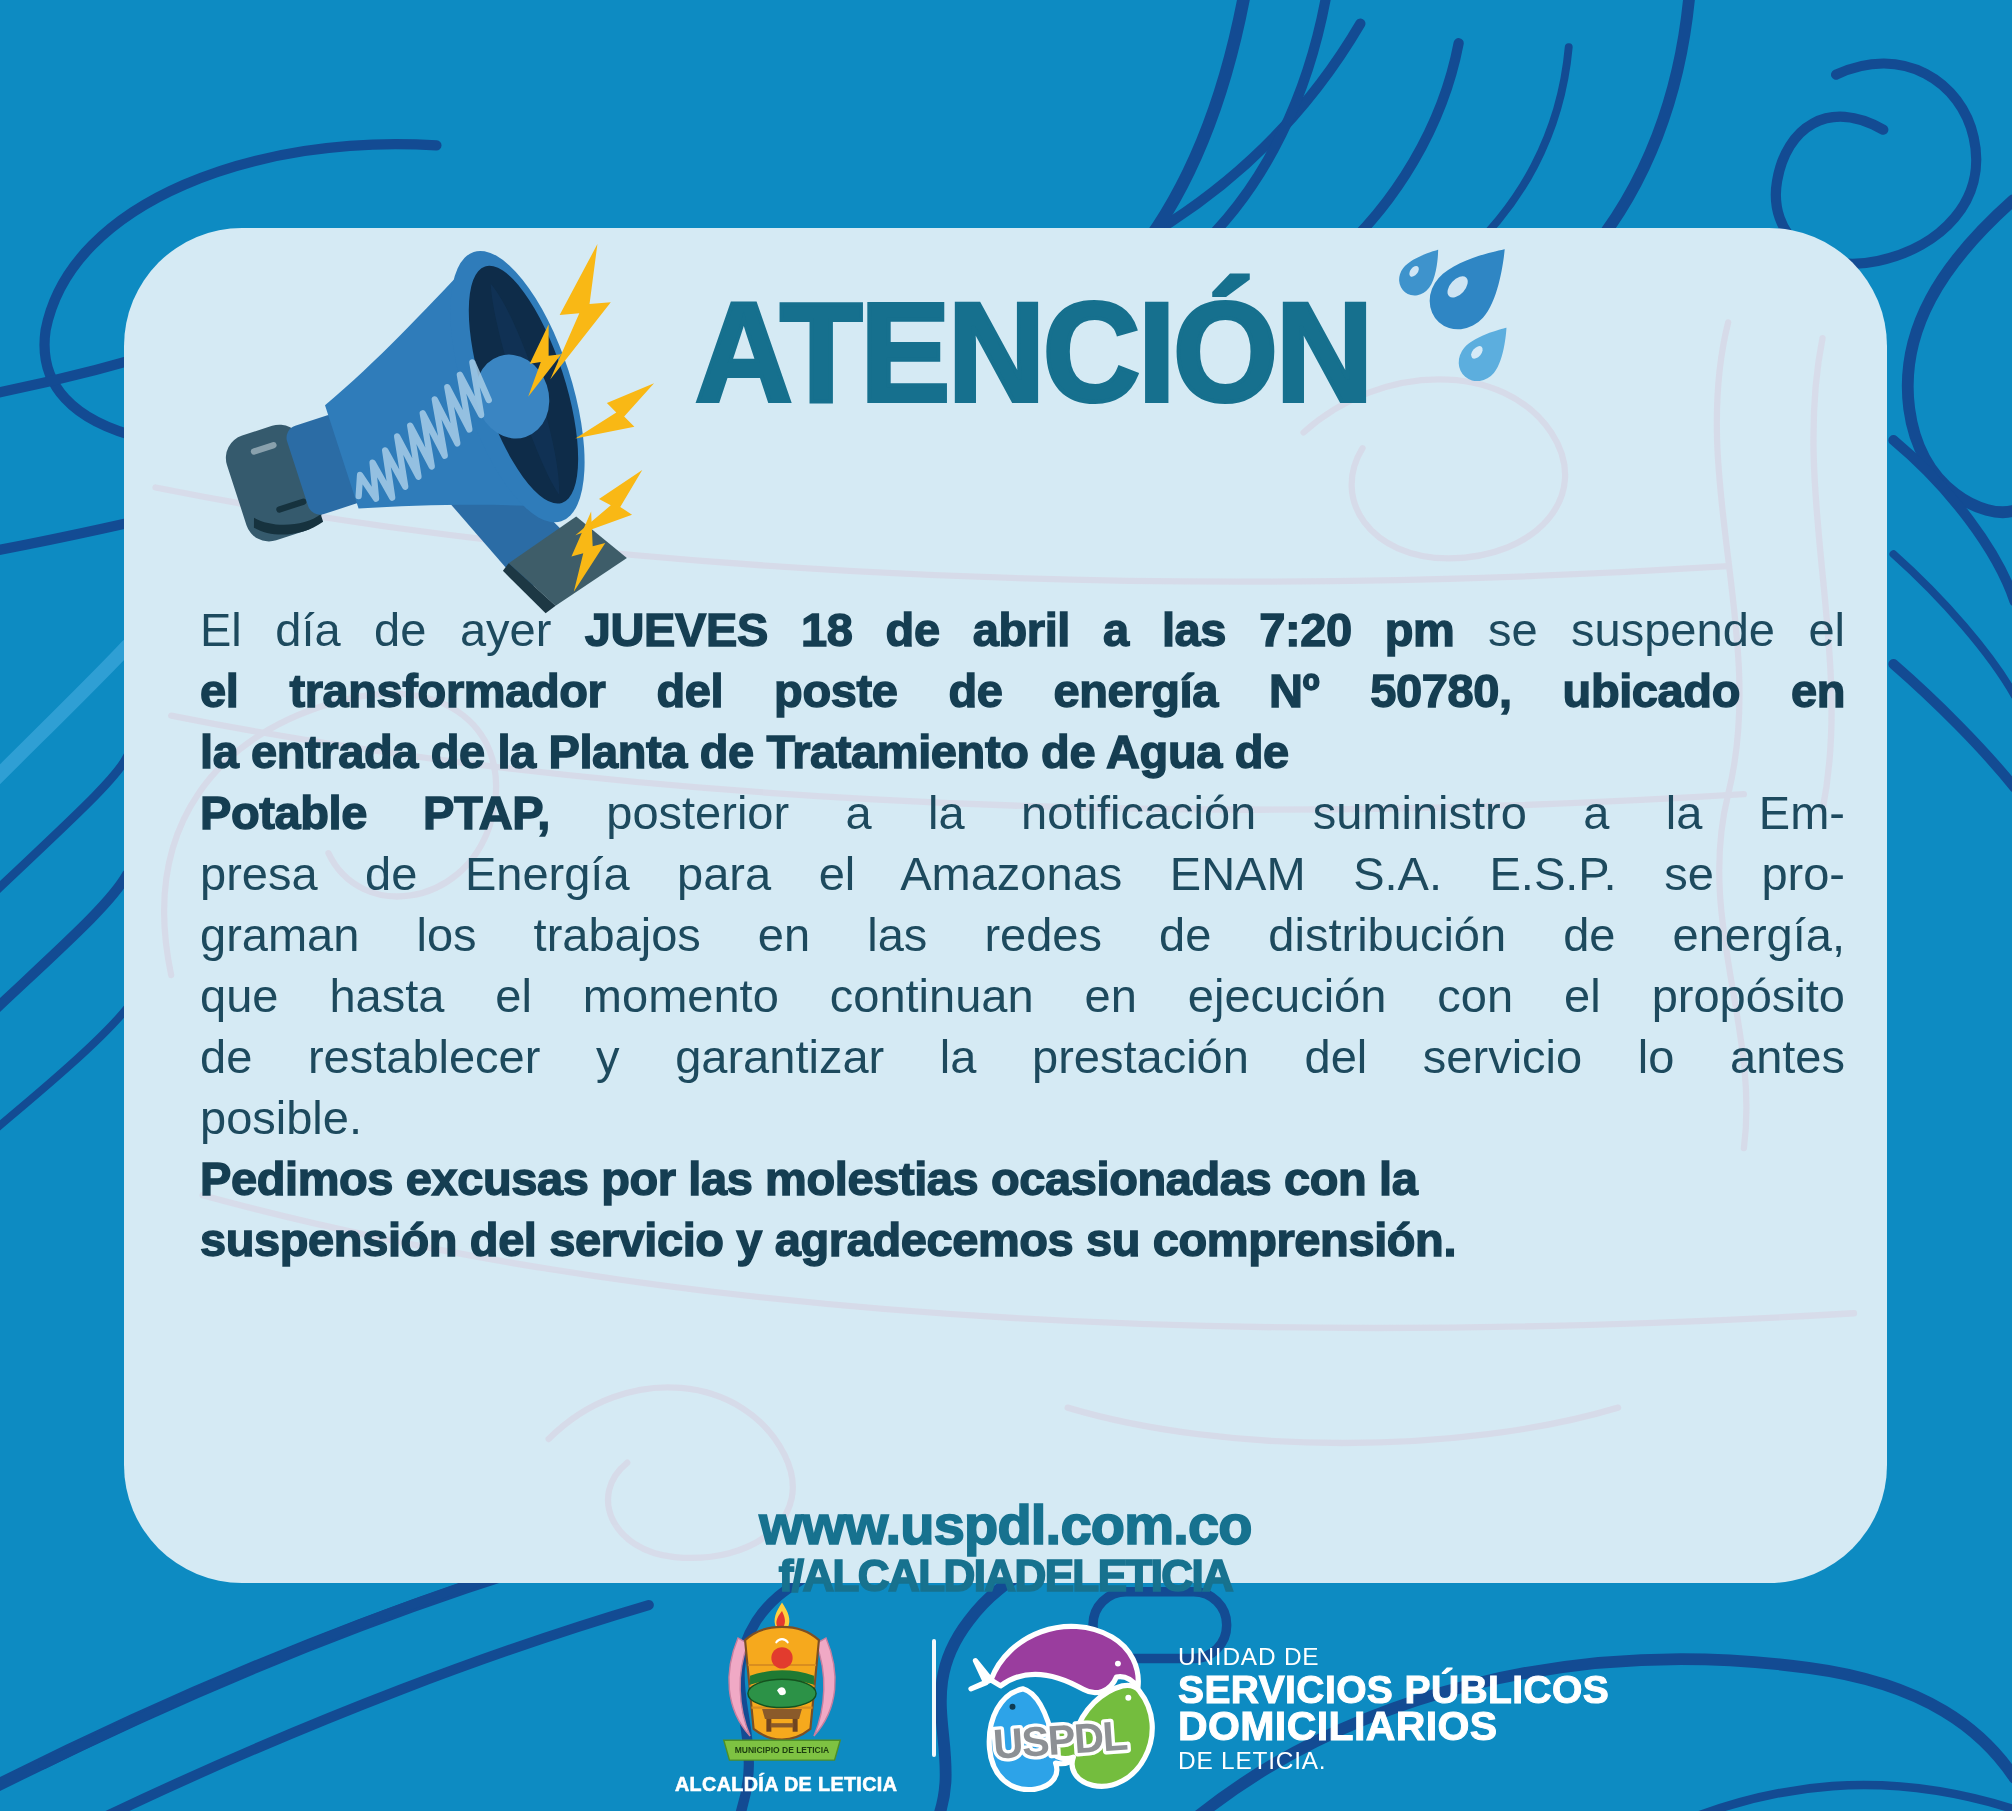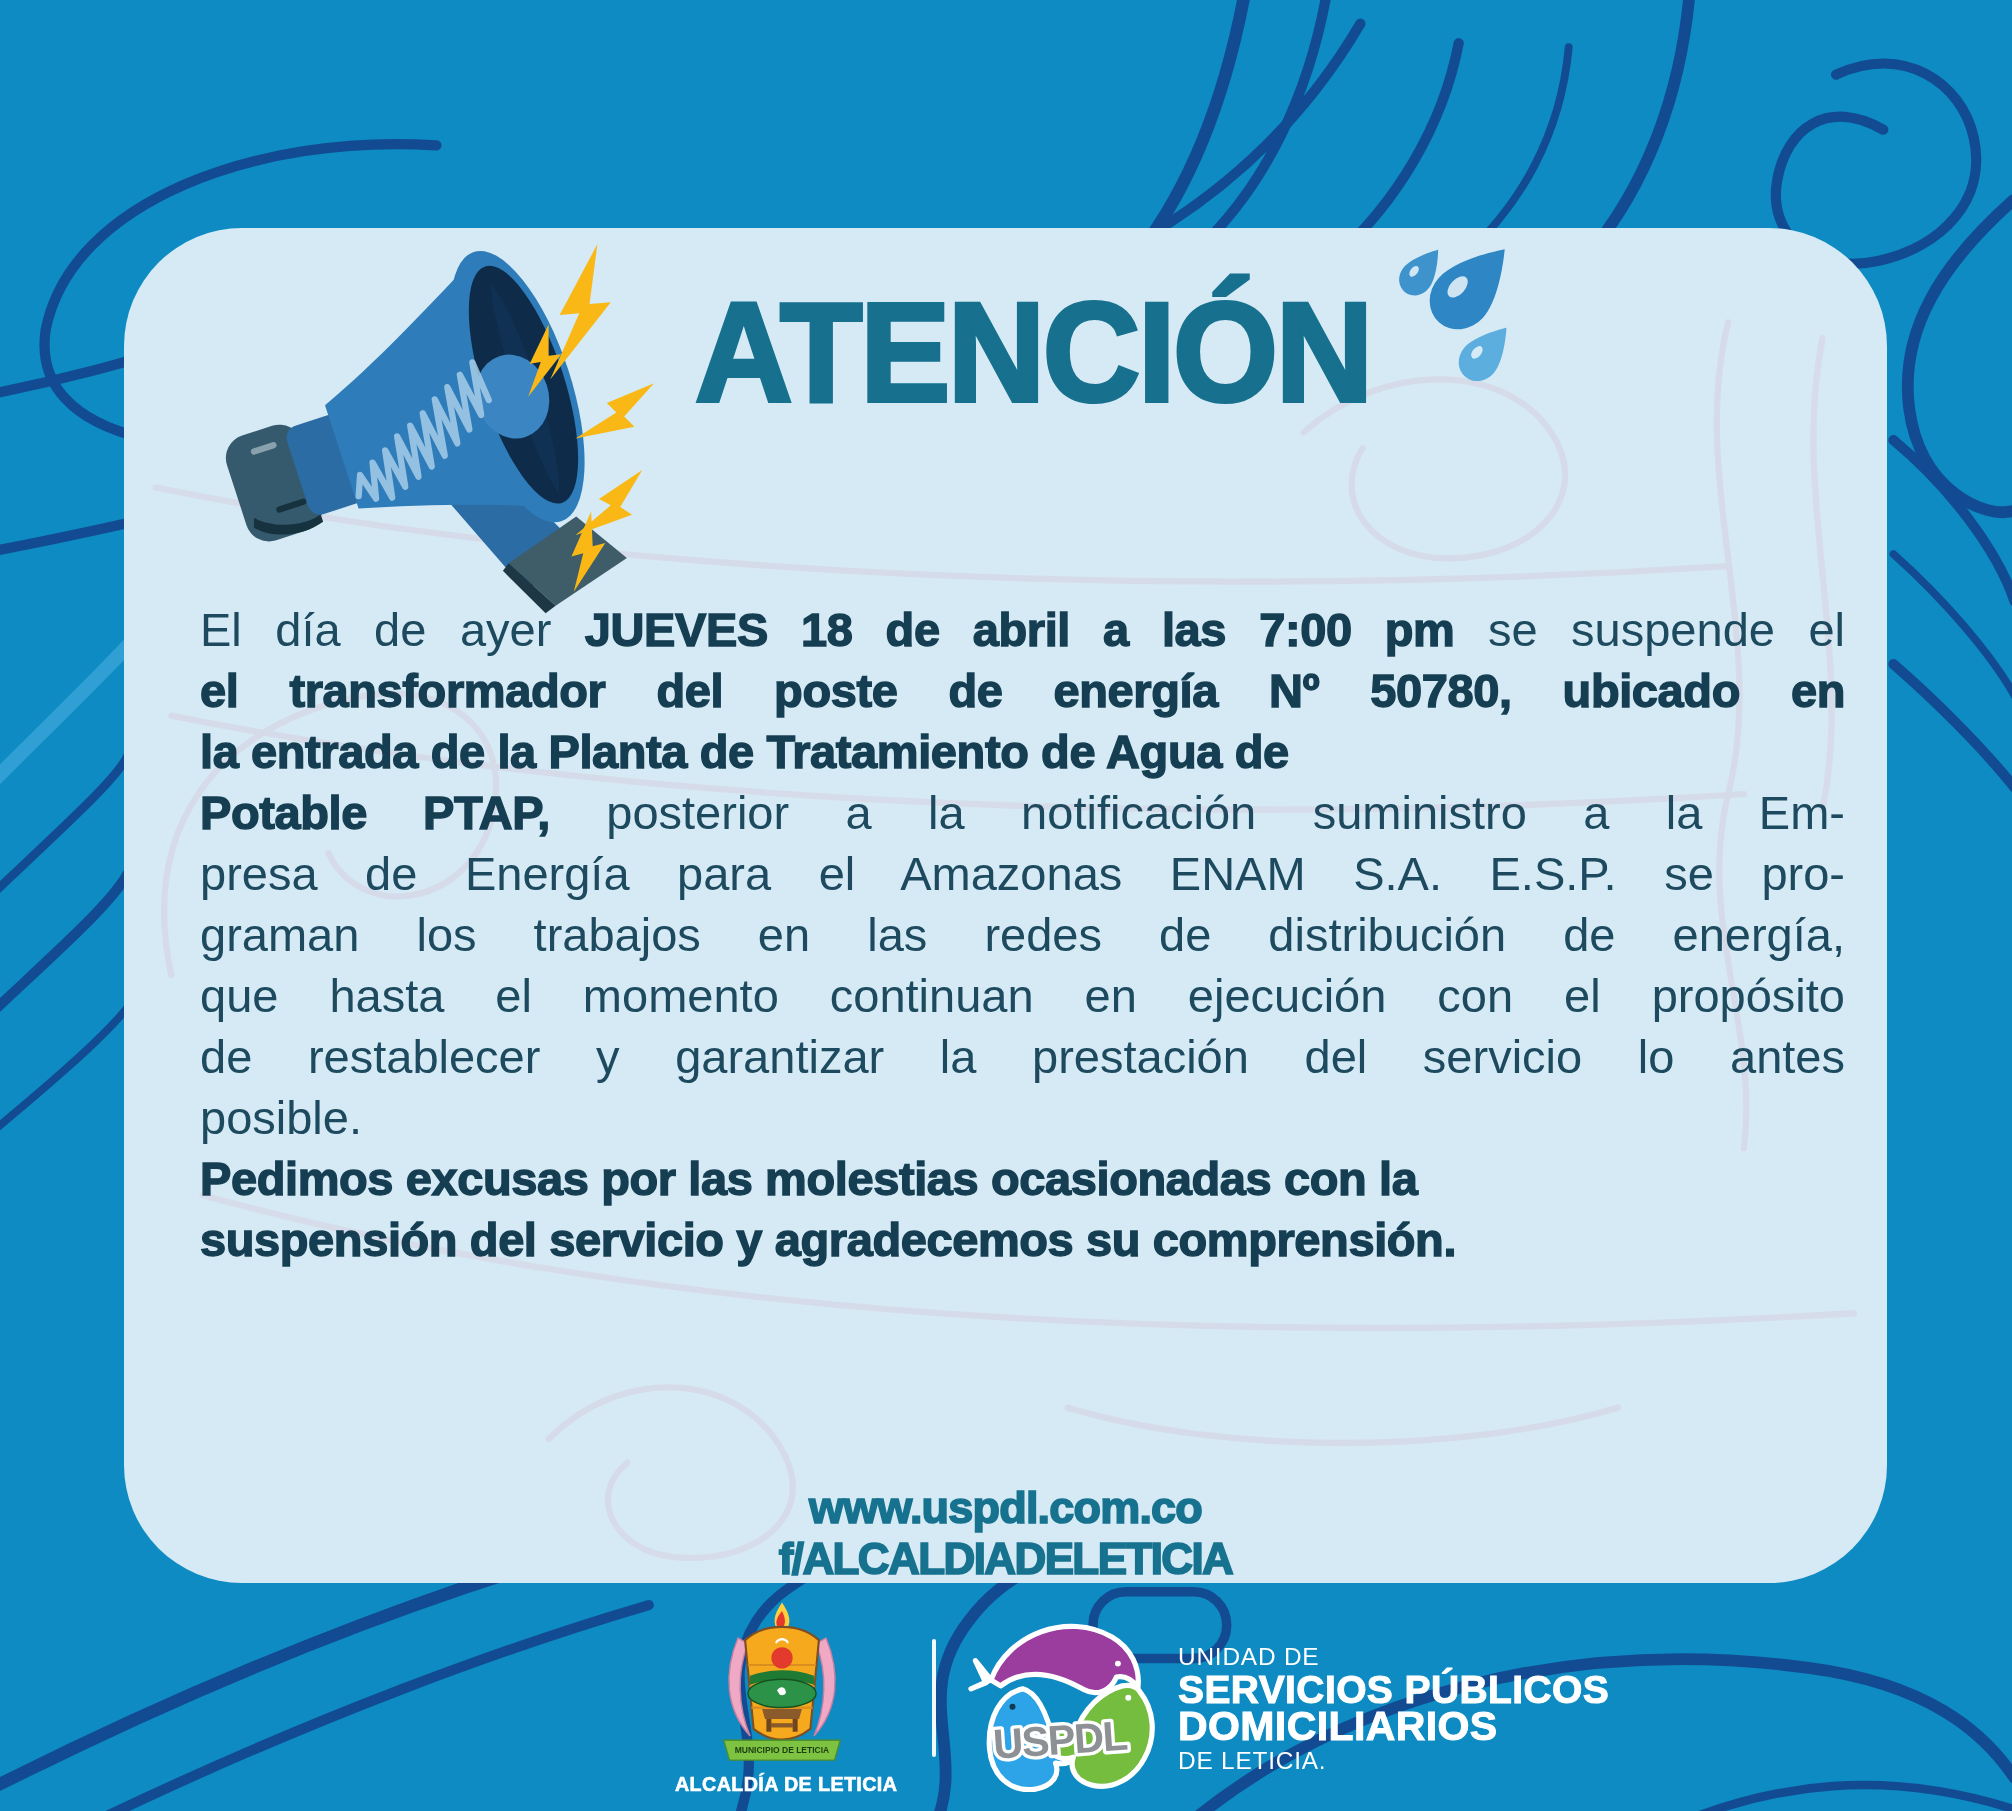--- a/index.html
+++ b/index.html
@@ -29,21 +29,21 @@
   .body-text .line{text-align:left;}
   .body-text .line.just{text-align:justify;text-align-last:justify;}
   .body-text .b{
     font-weight:700;color:#153e52;-webkit-text-stroke:1.4px #153e52;
     letter-spacing:-0.4px;
   }
   .links{
     position:absolute;left:124px;top:1483px;width:1763px;text-align:center;
     color:#17728f;font-weight:700;
   }
-  .links .site{font-size:45px;line-height:50px;-webkit-text-stroke:1.7px #17728f;letter-spacing:-0.8px;}
+  .links .site{font-size:56px;line-height:50px;-webkit-text-stroke:1.7px #17728f;letter-spacing:-0.8px;margin-top:17px;}
   .links .fb{font-size:44px;line-height:52px;-webkit-text-stroke:1.7px #17728f;letter-spacing:-1.6px;}
   .crest-block{position:absolute;left:675px;top:1601px;width:214px;text-align:center;}
   .crest-block svg{width:142px;height:167px;display:inline-block;}
   .crest-label{
     margin-top:1.6px;color:#ffffff;font-size:19.7px;font-weight:700;
     -webkit-text-stroke:0.6px #ffffff;letter-spacing:0.4px;white-space:nowrap;
   }
   .footer-divider{
     position:absolute;left:932px;top:1639px;width:3.9px;height:118px;
     background:#ffffff;border-radius:2.4px;opacity:.95;
@@ -141,21 +141,21 @@
     <path d="M40,0 C40,0 80,52 80,88 A40,44 0 1,1 0,88 C0,52 40,0 40,0 Z" fill="#2f86c4"></path>
     <ellipse cx="27" cy="80" rx="10" ry="17" fill="#eaf5fb" opacity=".85"></ellipse>
   </g>
   <g transform="translate(88,106) rotate(40 40 60) scale(0.62)">
     <path d="M40,0 C40,0 80,52 80,88 A40,44 0 1,1 0,88 C0,52 40,0 40,0 Z" fill="#5caede"></path>
     <ellipse cx="26" cy="78" rx="9" ry="15" fill="#eaf5fb" opacity=".85"></ellipse>
   </g>
 </svg>
 
 <div class="body-text">
-    <div class="line just"><span>El día de ayer </span><span class="b">JUEVES 18 de abril a las 7:00 pm</span><span> se suspende el</span></div>
+    <div class="line just"><span>El día de ayer </span><span class="b">JUEVES 18 de abril a las 7:20 pm</span><span> se suspende el</span></div>
     <div class="line just"><span class="b">el transformador del poste de energía Nº 50780, ubicado en</span></div>
     <div class="line"><span class="b">la entrada de la Planta de Tratamiento de Agua de</span></div>
     <div class="line just"><span class="b">Potable PTAP,</span><span> posterior a la notificación suministro a la Em-</span></div>
     <div class="line just"><span>presa de Energía para el Amazonas ENAM S.A. E.S.P. se pro-</span></div>
     <div class="line just"><span>graman los trabajos en las redes de distribución de energía,</span></div>
     <div class="line just"><span>que hasta el momento continuan en ejecución con el propósito</span></div>
     <div class="line just"><span>de restablecer y garantizar la prestación del servicio lo antes</span></div>
     <div class="line"><span>posible.</span></div>
     <div class="line"><span class="b">Pedimos excusas por las molestias ocasionadas con la</span></div>
     <div class="line"><span class="b">suspensión del servicio y agradecemos su comprensión.</span></div>

